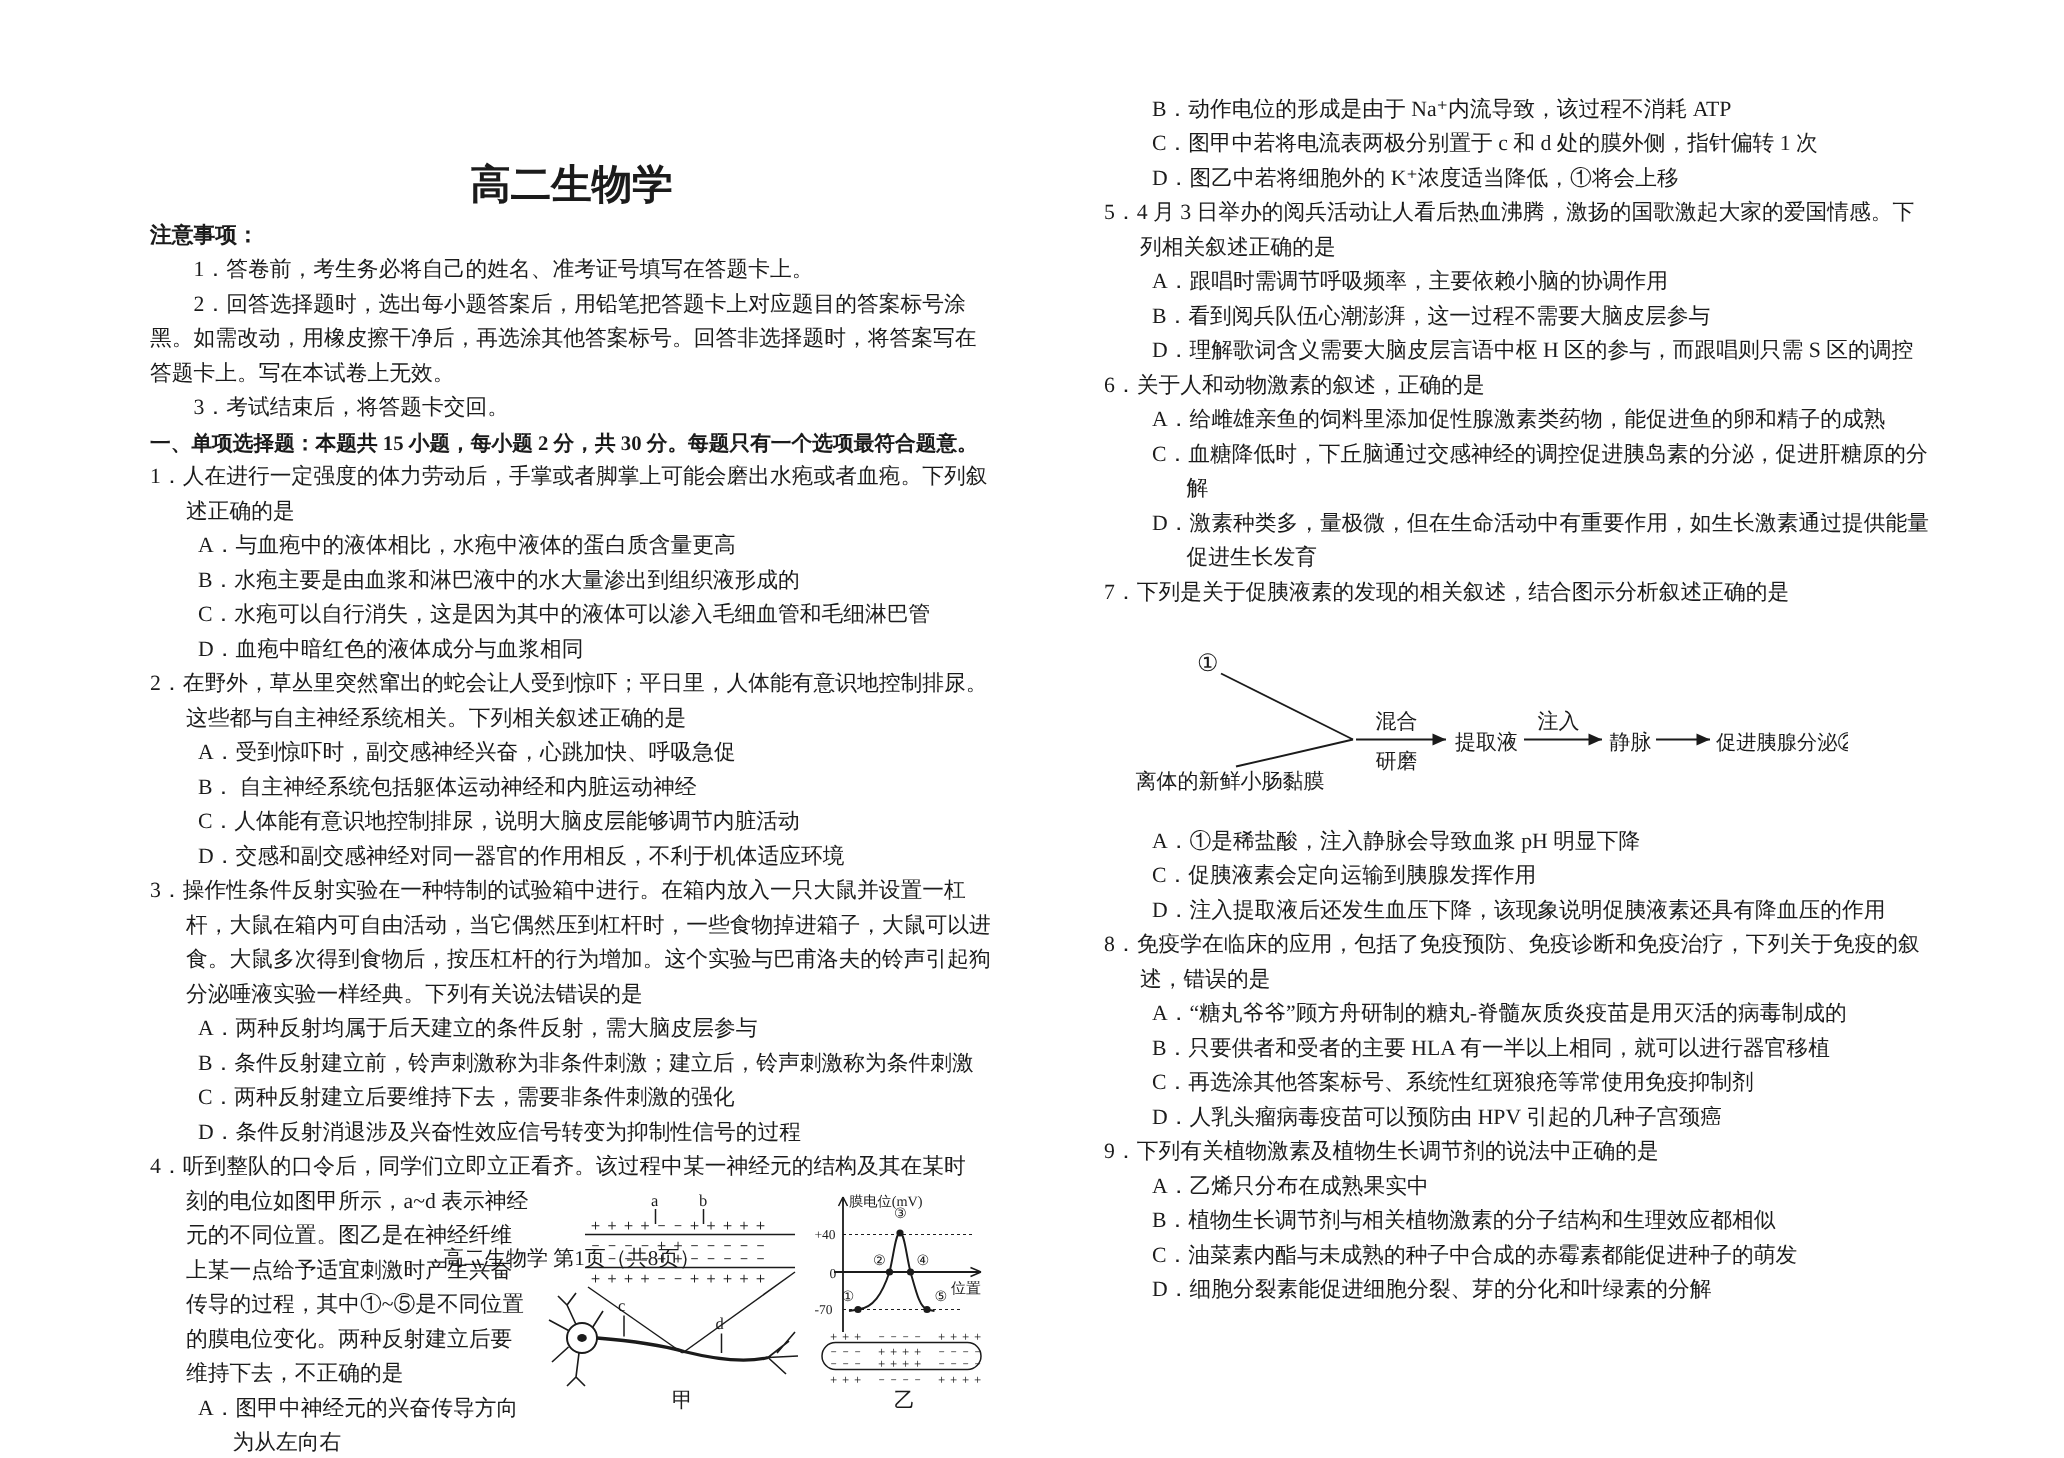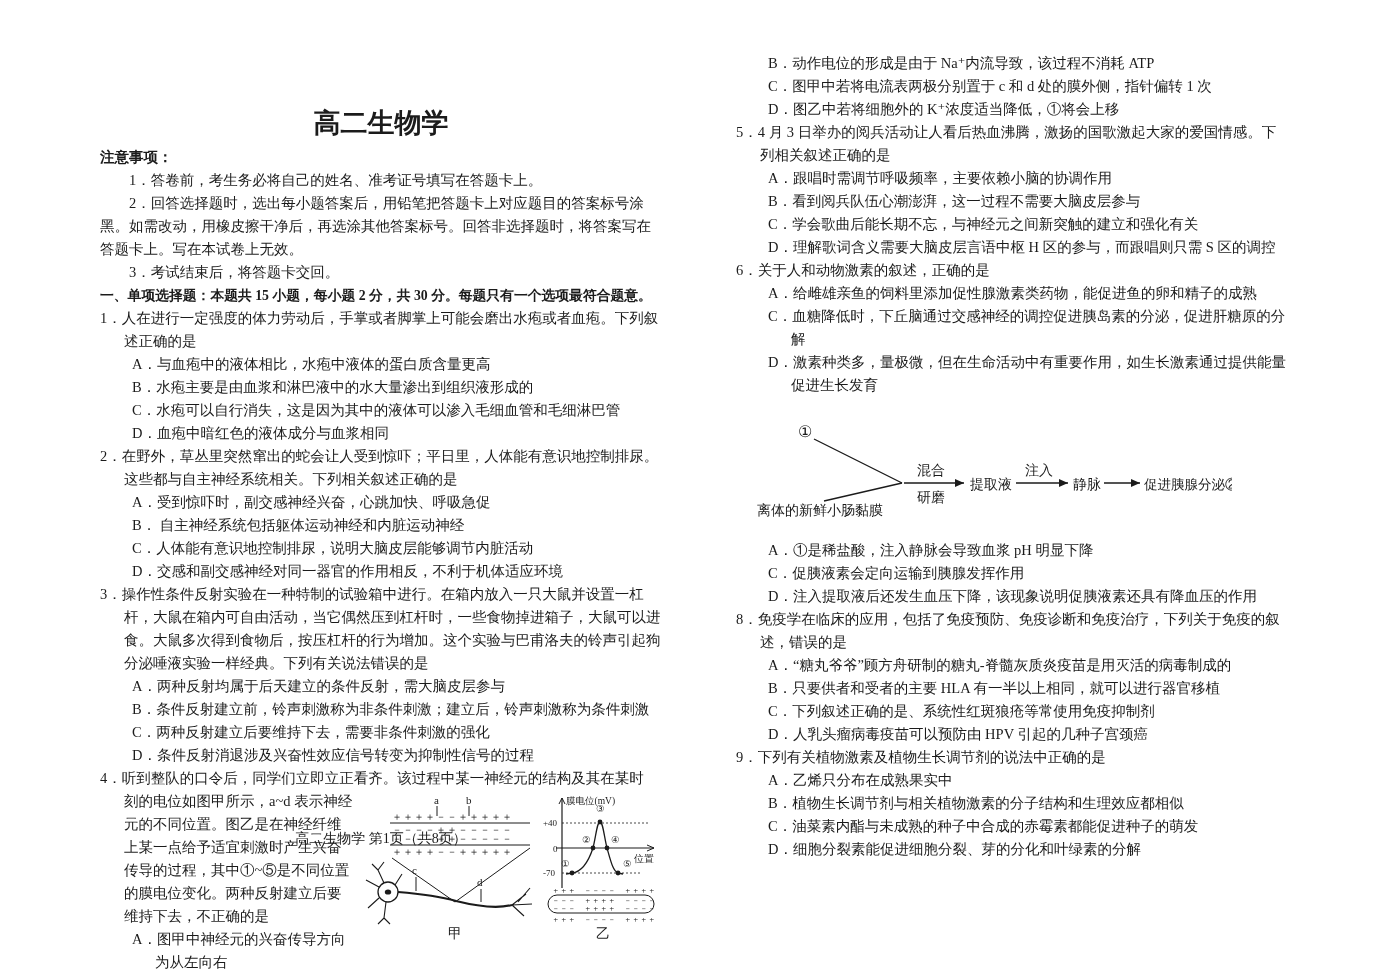--- a/index.html
+++ b/index.html
@@ -1,20 +1,20 @@
 <!DOCTYPE html>
 <html><head>
 <meta charset="utf-8">
 <style>
   html,body{margin:0;padding:0;background:#fff;}
   .page{position:relative;width:1376px;height:972px;background:#ffffff;overflow:hidden;
         font-family:"Liberation Serif","DejaVu Serif",serif;color:#1b1b1b;}
   .col{position:absolute;}
   .col-left{left:100px;top:106px;width:562px;}
-  .col-right{left:736px;top:52px;width:552px;}
+  .col-right{left:736px;top:62px;width:552px;}
   p{margin:0;font-size:14.5px;line-height:23px;}
   .title{font-size:27px;font-weight:bold;text-align:center;line-height:34px;margin:0 0 6px 0;}
   .b{font-weight:bold;}
   .fl{text-indent:2em;}
   .sec{font-weight:bold;font-size:13.8px;white-space:nowrap;}
   .q-stem{padding-left:24px;text-indent:-24px;}
   .q-opt{padding-left:55px;text-indent:-23px;}
   .q-wrap{padding-left:24px;}
   .fig-q4{float:right;width:302px;height:150px;margin:2px 0 0 6px;}
   .fig-q4 svg{display:block;float:left;}
@@ -143,32 +143,32 @@
 
   <div class="col col-right">
     <p class="q-opt">B．动作电位的形成是由于 Na⁺内流导致，该过程不消耗 ATP</p>
     <p class="q-opt">C．图甲中若将电流表两极分别置于 c 和 d 处的膜外侧，指针偏转 1 次</p>
     <p class="q-opt">D．图乙中若将细胞外的 K⁺浓度适当降低，①将会上移</p>
 
     <div class="question">
       <p class="q-stem"><span>5．</span><span>4 月 3 日举办的阅兵活动让人看后热血沸腾，激扬的国歌激起大家的爱国情感。下列相关叙述正确的是</span></p>
       <p class="q-opt">A．跟唱时需调节呼吸频率，主要依赖小脑的协调作用</p>
       <p class="q-opt">B．看到阅兵队伍心潮澎湃，这一过程不需要大脑皮层参与</p>
-      <p class="q-opt">C．学会歌曲后能长期不忘，与神经元之间新突触的建立和强化有关</p>
       <p class="q-opt">D．理解歌词含义需要大脑皮层言语中枢 H 区的参与，而跟唱则只需 S 区的调控</p>
     </div>
 
     <div class="question">
       <p class="q-stem"><span>6．</span><span>关于人和动物激素的叙述，正确的是</span></p>
       <p class="q-opt">A．给雌雄亲鱼的饲料里添加促性腺激素类药物，能促进鱼的卵和精子的成熟</p>
       <p class="q-opt">C．血糖降低时，下丘脑通过交感神经的调控促进胰岛素的分泌，促进肝糖原的分解</p>
       <p class="q-opt">D．激素种类多，量极微，但在生命活动中有重要作用，如生长激素通过提供能量促进生长发育</p>
     </div>
 
     <div class="question">
+      <p class="q-stem"><span>7．</span><span>下列是关于促胰液素的发现的相关叙述，结合图示分析叙述正确的是</span></p>
 
       <div class="fig-q7">
         <svg width="480" height="118" viewBox="0 0 480 118">
           <text x="46" y="32" font-size="16">①</text>
           <line x1="62" y1="34" x2="150" y2="78" stroke="#1b1b1b" stroke-width="1.3"></line>
           <line x1="72" y1="96" x2="150" y2="78" stroke="#1b1b1b" stroke-width="1.3"></line>
           <text x="5" y="110" font-size="14">离体的新鲜小肠黏膜</text>
 
           <text x="165" y="70" font-size="14">混合</text>
           <line x1="152" y1="78" x2="212" y2="78" stroke="#1b1b1b" stroke-width="1.3"></line>
@@ -189,21 +189,21 @@
 
       <p class="q-opt">A．①是稀盐酸，注入静脉会导致血浆 pH  明显下降</p>
       <p class="q-opt">C．促胰液素会定向运输到胰腺发挥作用</p>
       <p class="q-opt">D．注入提取液后还发生血压下降，该现象说明促胰液素还具有降血压的作用</p>
     </div>
 
     <div class="question">
       <p class="q-stem"><span>8．</span><span>免疫学在临床的应用，包括了免疫预防、免疫诊断和免疫治疗，下列关于免疫的叙述，错误的是</span></p>
       <p class="q-opt">A．“糖丸爷爷”顾方舟研制的糖丸-脊髓灰质炎疫苗是用灭活的病毒制成的</p>
       <p class="q-opt">B．只要供者和受者的主要 HLA 有一半以上相同，就可以进行器官移植</p>
-      <p class="q-opt">C．下列叙述正确的是、系统性红斑狼疮等常使用免疫抑制剂</p>
+      <p class="q-opt">C．再选涂其他答案标号、系统性红斑狼疮等常使用免疫抑制剂</p>
       <p class="q-opt">D．人乳头瘤病毒疫苗可以预防由 HPV 引起的几种子宫颈癌</p>
     </div>
 
     <div class="question">
       <p class="q-stem"><span>9．</span><span>下列有关植物激素及植物生长调节剂的说法中正确的是</span></p>
       <p class="q-opt">A．乙烯只分布在成熟果实中</p>
       <p class="q-opt">B．植物生长调节剂与相关植物激素的分子结构和生理效应都相似</p>
       <p class="q-opt">C．油菜素内酯与未成熟的种子中合成的赤霉素都能促进种子的萌发</p>
       <p class="q-opt">D．细胞分裂素能促进细胞分裂、芽的分化和叶绿素的分解</p>
     </div>

